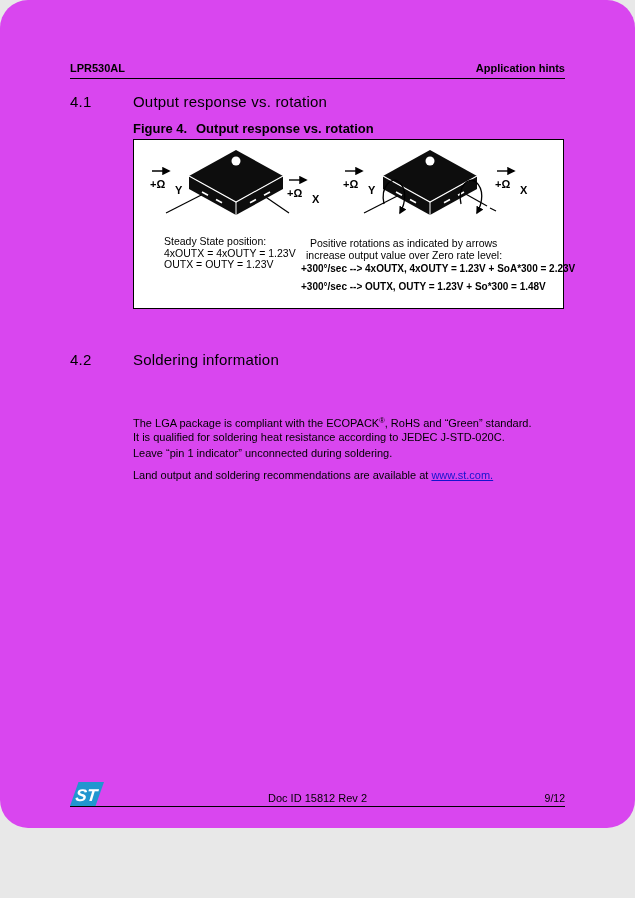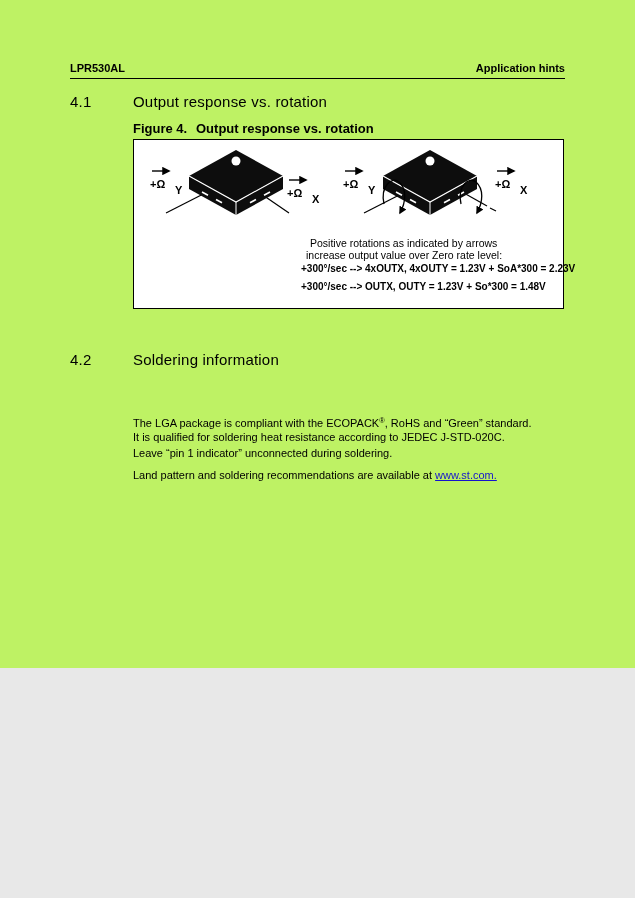--- a/index.html
+++ b/index.html
@@ -1,18 +1,18 @@
 <!DOCTYPE html>
 <html><head>
 <meta charset="utf-8">
 <style>
   html,body{margin:0;padding:0;background:#e8e8e8;}
   .page{
-    position:relative;width:635px;height:668px;margin:0 auto;background:#bef264;
-    font-family:"Liberation Sans","DejaVu Sans",sans-serif;color:#000;overflow:hidden;
+    position:relative;width:635px;height:828px;margin:0 auto;background:#d946ef;
+    font-family:"Liberation Sans","DejaVu Sans",sans-serif;color:#000;overflow:hidden;border-radius:28px;
   }
   
   .hdr{position:absolute;left:70px;right:70px;top:62px;display:flex;justify-content:space-between;
        font-size:11px;font-weight:bold;}
   .hdr-rule{position:absolute;left:70px;right:70px;top:78px;border-top:1.5px solid #000;}
   
   .sec-head{position:absolute;left:70px;display:flex;font-size:15px;font-weight:normal;letter-spacing:.2px;}
   .sec-head .num{width:63px;flex:0 0 63px;}
   .sec41{top:93px;}
   .sec42{top:351px;}
@@ -129,20 +129,25 @@
 
       <line x1="8" y1="27" x2="25" y2="27" stroke="#000" stroke-width="1.4" marker-end="url(#ah2)"></line>
       <text x="6" y="44" font-size="11" font-weight="bold">+Ω</text>
       <text x="31" y="50" font-size="11" font-weight="bold">Y</text>
 
       <line x1="160" y1="27" x2="177" y2="27" stroke="#000" stroke-width="1.4" marker-end="url(#ah2)"></line>
       <text x="158" y="44" font-size="11" font-weight="bold">+Ω</text>
       <text x="183" y="50" font-size="11" font-weight="bold">X</text>
     </svg>
 
+    <div class="fig-text steady">
+      <div>Steady State position:</div>
+      <div>4xOUTX = 4xOUTY = 1.23V</div>
+      <div>OUTX = OUTY = 1.23V</div>
+    </div>
 
     <div class="fig-text posrot">
       <div class="ind">Positive rotations as indicated by arrows</div>
       <div>increase output value over Zero rate level:</div>
     </div>
 
     <div class="eq eq1">+300°/sec --&gt; 4xOUTX, 4xOUTY = 1.23V + SoA*300 = 2.23V</div>
     <div class="eq eq2">+300°/sec --&gt;  OUTX, OUTY = 1.23V +  So*300 = 1.48V</div>
   </div>
 
@@ -152,21 +157,21 @@
   </div>
 
   <div class="para p1">
     <div><span>The LGA package is compliant with the ECOPACK</span><sup class="reg">®</sup><span>, RoHS and “Green” standard.</span></div>
     <div>It is qualified for soldering heat resistance according to JEDEC J-STD-020C.</div>
   </div>
 
   <div class="para p2">Leave “pin 1 indicator” unconnected during soldering.</div>
 
   <div class="para p3">
-    <span>Land pattern and soldering recommendations are available at </span><a class="stlink">www.st.com.</a>
+    <span>Land output and soldering recommendations are available at </span><a class="stlink">www.st.com.</a>
   </div>
 
   <svg class="logo" width="34" height="25" viewBox="0 0 34 25">
     <polygon points="8.5,0 34,0 25.5,24 0,24" fill="#2196cf"></polygon>
     <text x="7" y="19" font-size="17" font-weight="bold" font-style="italic" fill="#ffffff" transform="skewX(-6)">ST</text>
   </svg>
   <div class="ftr-doc">Doc ID 15812 Rev 2</div>
   <div class="ftr-page">9/12</div>
   <div class="ftr-rule"></div>
 

